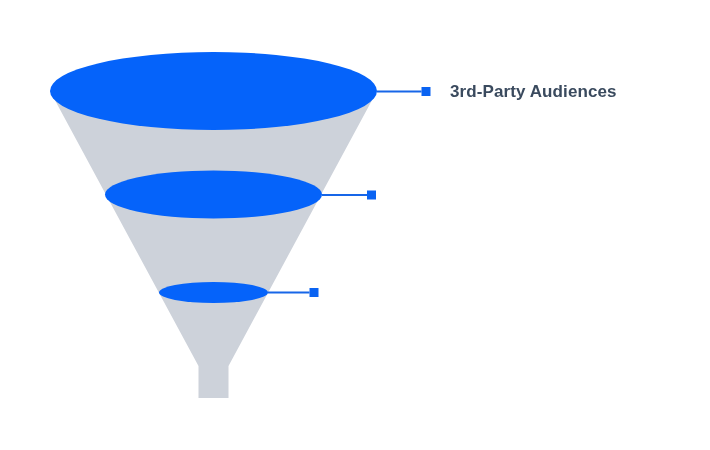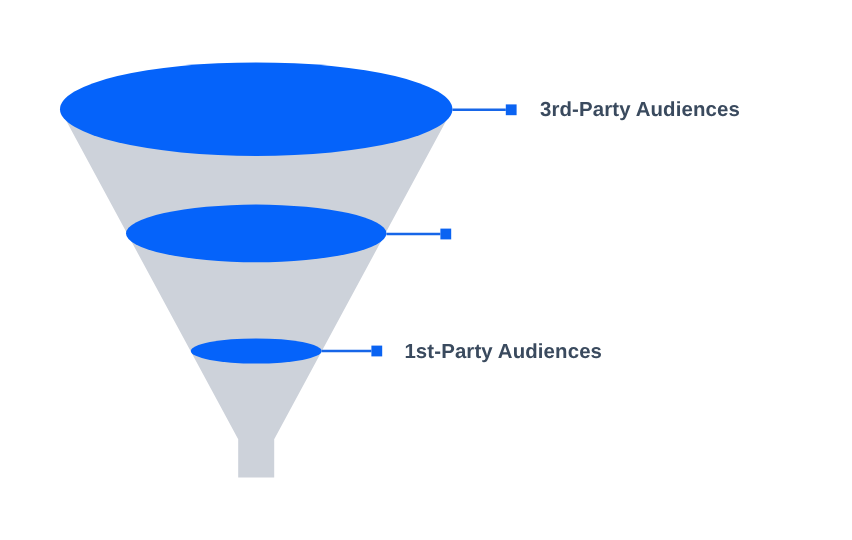--- a/index.html
+++ b/index.html
@@ -67,15 +67,14 @@
     <line class="connector" x1="322" y1="195" x2="367" y2="195"></line>
     <rect class="marker" x="367" y="190.5" width="9" height="9"></rect>
 
     <line class="connector" x1="268" y1="292.5" x2="309.5" y2="292.5"></line>
     <rect class="marker" x="309.5" y="288" width="9" height="9"></rect>
   </svg>
 
   <div class="stage-label label-1">3rd-Party Audiences</div>
 
 
-  <div class="stage-label label-3">1st-Party Audiences</div>
 
 </div>
 
 </body></html>

